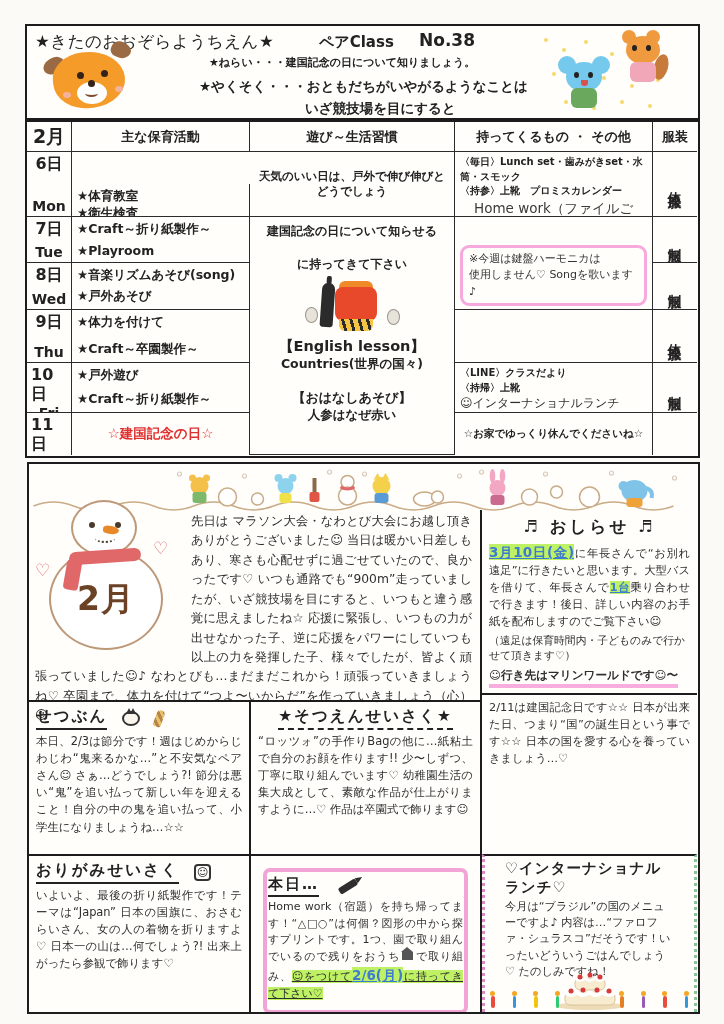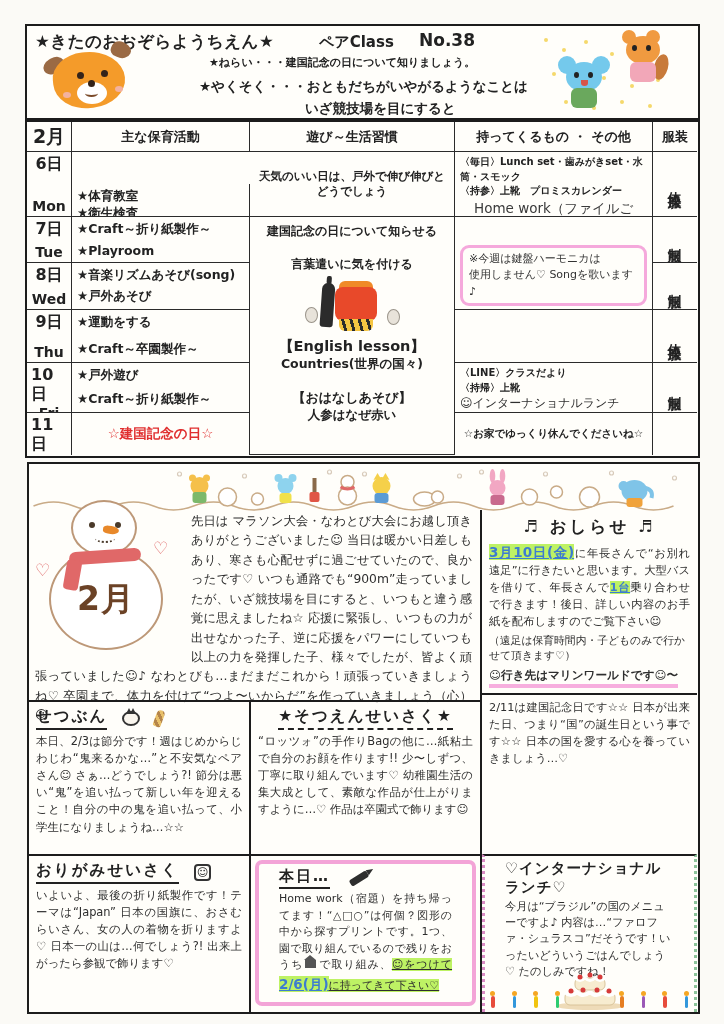--- a/index.html
+++ b/index.html
@@ -5,21 +5,21 @@
   * { margin:0; padding:0; box-sizing:border-box; }
   html,body { background:#e9e7e2; }
   body { font-family:"DejaVu Sans","Liberation Sans",sans-serif; }
   .page {
     position:relative; width:724px; height:1024px; margin:0 auto;
     background:#fbfaf6; overflow:hidden; color:#222;
   }
   .box { position:absolute; background:#fffefa; border:2.5px solid #1c1c1c; }
 
   
-  .hdr-row1 { position:absolute; top:5px; left:8px; font-weight:bold; font-size:16.5px; letter-spacing:.5px; }
+  .hdr-row1 { position:absolute; top:5px; left:8px; font-weight:normal; font-size:16.5px; letter-spacing:.5px; }
   .hdr-class { position:absolute; top:7px; left:292px; font-weight:bold; font-size:15px; }
   .hdr-no { position:absolute; top:4px; left:392px; font-weight:bold; font-size:17px; }
   .hdr-aim { position:absolute; top:29px; left:182px; font-weight:bold; font-size:11px; }
   .hdr-promise { position:absolute; top:52px; left:172px; font-weight:bold; font-size:13.5px; }
   .hdr-promise2 { position:absolute; top:74px; left:278px; font-weight:bold; font-size:13.5px; }
 
   
   .dog { position:absolute; left:12px; top:20px; width:100px; height:66px; }
   .dog .head { position:absolute; left:14px; top:6px; width:72px; height:56px; background:#f49b2a; border-radius:46% 54% 50% 50%; transform:rotate(-6deg); }
   .dog .ear-l { position:absolute; left:4px; top:12px; width:22px; height:16px; background:#9a6a44; border-radius:50% 50% 40% 60%; transform:rotate(-30deg); }
@@ -110,21 +110,21 @@
 
   .oni-icon { width:18px; height:15px; background:#faf6ee; border:2px solid #333; border-radius:50%; position:relative; flex:0 0 auto; }
   .oni-icon::before, .oni-icon::after { content:""; position:absolute; top:-5px; width:0; height:0;
     border-left:3px solid transparent; border-right:3px solid transparent; border-bottom:6px solid #333; }
   .oni-icon::before { left:2px; } .oni-icon::after { right:2px; }
   .club-icon { width:8px; height:17px; background:repeating-linear-gradient(45deg,#e8c06a 0 3px,#b5854a 3px 6px); border-radius:4px 4px 2px 2px; transform:rotate(20deg); }
   .smile-box { width:17px; height:17px; border:2px solid #333; border-radius:4px; display:flex; align-items:center; justify-content:center; font-size:11px; }
   .pencil-icon { width:20px; height:7px; background:#2e2e2e; border-radius:2px; transform:rotate(-32deg); position:relative; margin-left:4px; }
   .pencil-icon::after { content:""; position:absolute; right:-7px; top:0; border-top:3.5px solid transparent; border-bottom:3.5px solid transparent; border-left:7px solid #2e2e2e; }
 
-  .today-box { margin:2px; border:4px solid #f3a4d7; border-radius:7px; padding:3px 20px; height:calc(100% - 6px); overflow:hidden; }
+  .today-box { margin:10px; border:4px solid #f3a4d7; border-radius:7px; padding:3px 1px; height:calc(100% - 6px); overflow:hidden; }
   .hl-pink { background:#bef264;text-decoration:underline; }
   .blue { color:#3d7cd0; font-weight:bold; }
   .date-big { font-size:13.5px; }
   .house-icon { display:inline-block; width:11px; height:8px; background:#555; position:relative; margin:0 2px; vertical-align:baseline; }
   .house-icon::before { content:""; position:absolute; left:-1px; top:-5px; border-left:6.5px solid transparent; border-right:6.5px solid transparent; border-bottom:5px solid #555; }
 
   
   .notice-title { text-align:center; font-weight:bold; font-size:16.5px; letter-spacing:3px; margin:2px 0 4px; }
   .notice-body { font-size:11.3px; line-height:1.5; color:#2e2e2e; text-align:justify; }
   .notice-paren { font-size:10.8px; line-height:1.45; margin-top:2px; color:#2e2e2e; }
@@ -226,36 +226,36 @@
       </div>
     <div class="cell actcell" style="grid-area:3/2;">
       <span>★Craft～折り紙製作～</span>
         <span>★Playroom</span>
       </div>
     <div class="cell actcell" style="grid-area:4/2;">
       <span>★音楽リズムあそび(song)</span>
         <span>★戸外あそび</span>
       </div>
     <div class="cell actcell" style="grid-area:5/2;">
-      <span>★運動をする</span>
+      <span>★体力を付けて</span>
         <span>★Craft～卒園製作～</span>
       </div>
     <div class="cell actcell" style="grid-area:6/2;">
       <span>★戸外遊び</span>
         <span>★Craft～折り紙製作～</span>
       </div>
     <div class="cell holiday red last-row" style="grid-area:7/2;">☆建国記念の日☆</div>
 
     <div class="cell playcell" style="grid-area:2/3;">
       <span>天気のいい日は、戸外で伸び伸びと</span>
       <span>どうでしょう</span>
     </div>
     <div class="cell playspan" style="grid-area:3/3/8/4;">
       <div style="font-size:12px; margin-top:2px;">建国記念の日について知らせる</div>
-      <div style="font-size:12px; margin-top:16px;">言葉遣いに気を付ける</div>
+      <div style="font-size:12px; margin-top:16px;">に持ってきて下さい</div>
       <div class="oni-wrap">
         <div class="bean" style="left:8px; top:28px;"></div>
         <div class="oni-club"></div>
         <div class="oni-hair"></div>
         <div class="oni-body"></div>
         <div class="oni-pants"></div>
         <div class="bean" style="left:90px; top:30px;"></div>
       </div>
       <div style="font-size:14.5px;">【English lesson】</div>
       <div style="font-size:12.5px;">Countries(世界の国々)</div>

